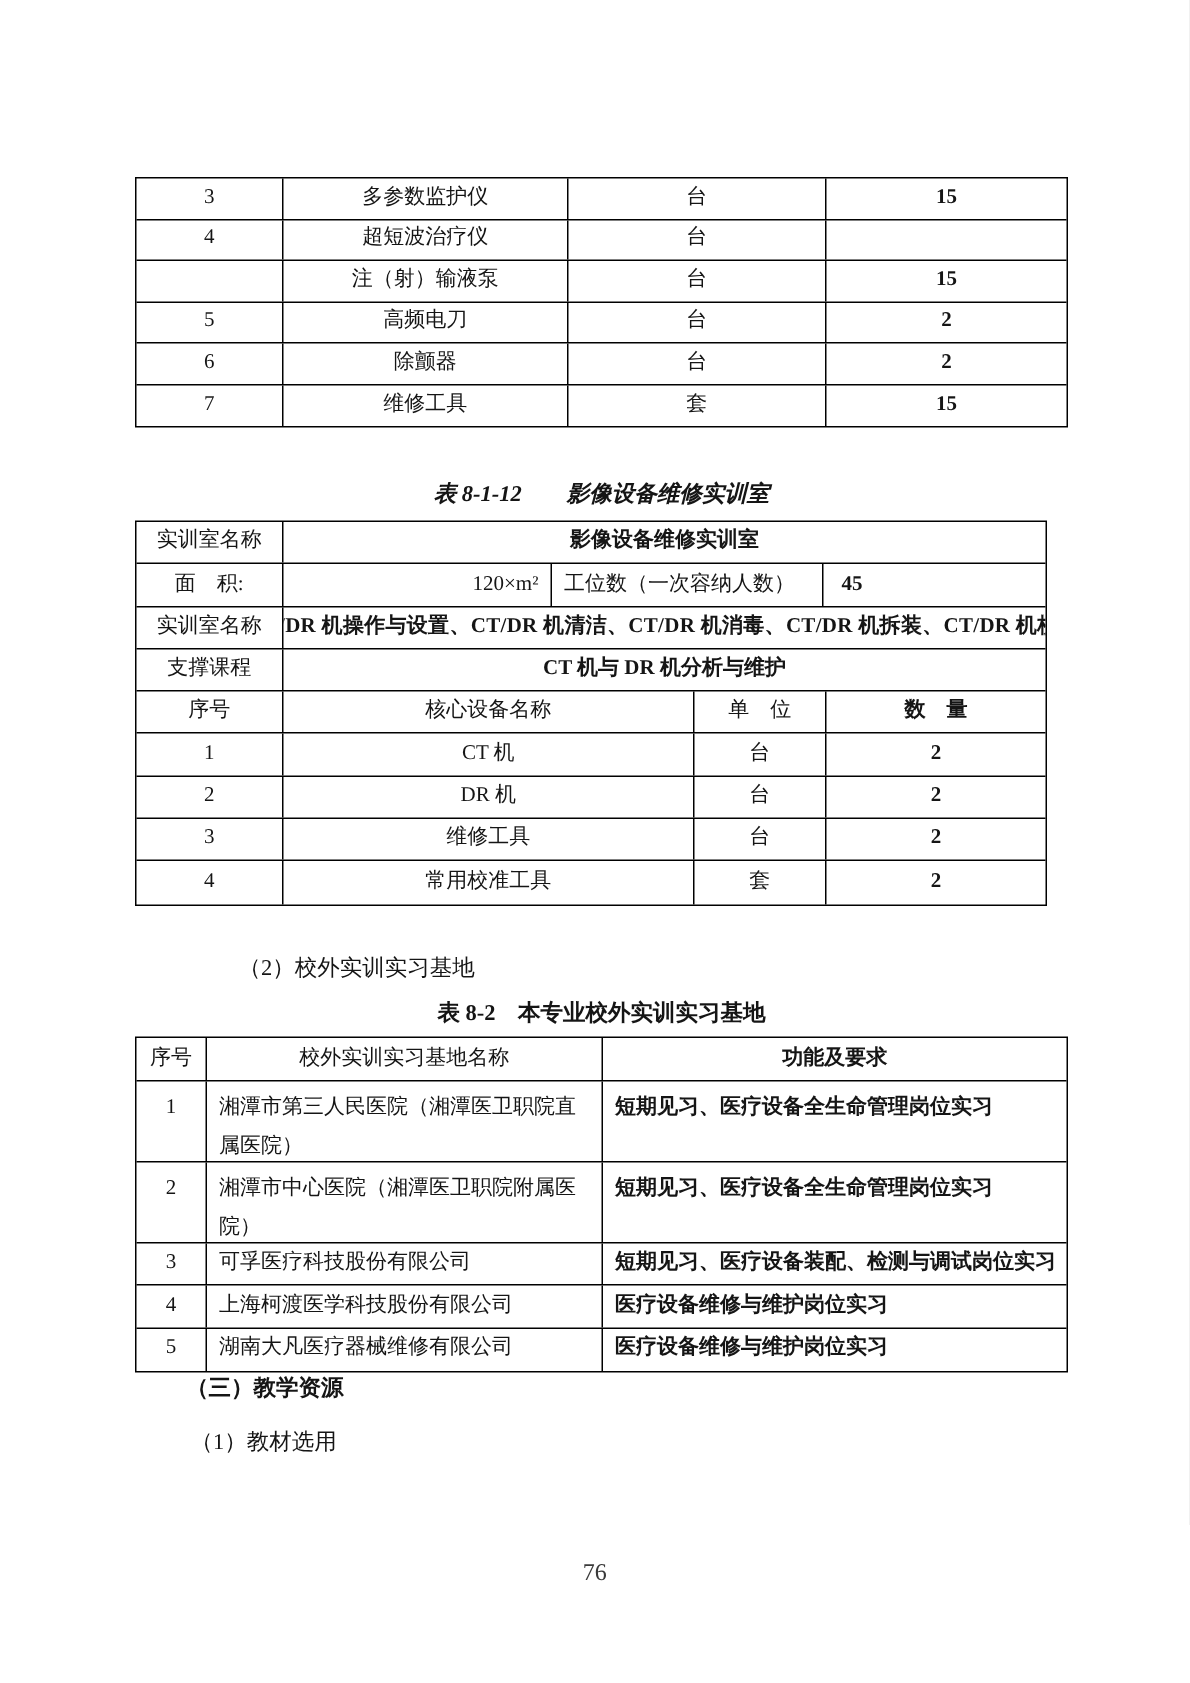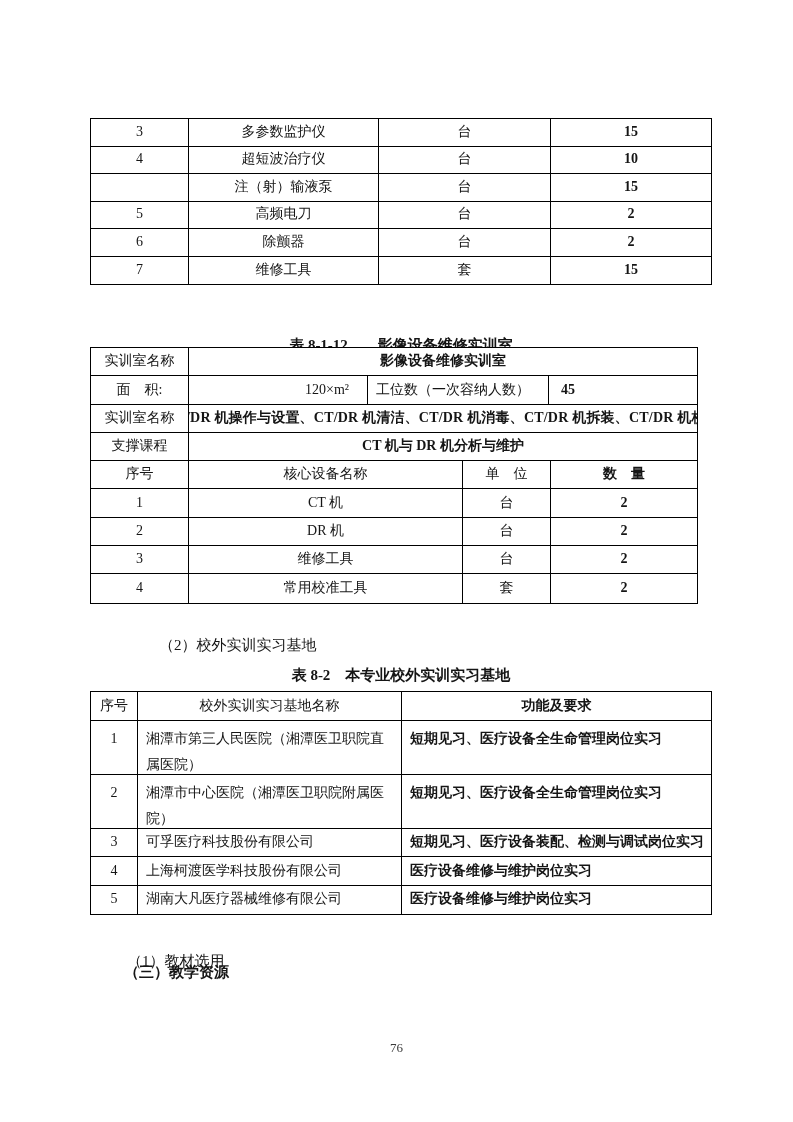--- a/index.html
+++ b/index.html
@@ -26,21 +26,21 @@
     display: flex;
     align-items: center;
     justify-content: center;
     border-right: 1px solid #000;
     font-size: 14px;
     line-height: 1.2;
     overflow: hidden;
     white-space: nowrap;
   }
   .dcell.last { border-right: none; flex: 1; font-weight: bold; }
-  .right { justify-content: flex-end; padding-right: 18px; }
+  .right { justify-content: flex-end; padding-right: 8px; }
 
   
   .t1 { left: 90px; top: 118px; width: 622px; }
   .t1 .drow { height: 27.5px; }
   .t1 .c1 { width: 98px; }
   .t1 .c2 { width: 190px; }
   .t1 .c3 { width: 172px; }
 
   
   .t2 { left: 90px; top: 347px; width: 608px; }
@@ -72,56 +72,55 @@
   .t3 .tall .c2 { white-space: normal; }
   .t3 .tall .c1 { justify-content: center; }
 
   .tbl-title {
     position: absolute;
     left: 90px; width: 622px;
     text-align: center;
     font-weight: bold;
     font-size: 15px;
   }
-  .title-1 { top: 336px; }
+  .title-1 { top: 320px; font-style: italic; }
   .title-2 { top: 666px; }
 
   .heading {
     position: absolute;
     font-size: 15px;
   }
   .h-offcampus { left: 159px; top: 636px; text-align: right; }
-  .h-resources { left: 124px; top: 963px; font-weight: bold; }
+  .h-resources { left: 124px; top: 916px; font-weight: bold; }
   .h-textbook  { left: 127px; top: 952px; }
 
   .page-number {
     position: absolute;
     left: 0; top: 1040px; width: 100%;
     text-align: center;
-    font-size: 13px;
+    font-size: 16px;
     color: #3a3a3a;
   }
 </style>
 </head>
 <body>
 
 <div class="page">
 
   <div class="dtable t1">
     <div class="drow">
       <div class="dcell c1">3</div>
       <div class="dcell c2">多参数监护仪</div>
       <div class="dcell c3">台</div>
       <div class="dcell last">15</div>
     </div>
     <div class="drow">
       <div class="dcell c1">4</div>
       <div class="dcell c2">超短波治疗仪</div>
       <div class="dcell c3">台</div>
-      <div class="dcell last">10</div>
     </div>
     <div class="drow">
       <div class="dcell c1"></div>
       <div class="dcell c2">注（射）输液泵</div>
       <div class="dcell c3">台</div>
       <div class="dcell last">15</div>
     </div>
     <div class="drow">
       <div class="dcell c1">5</div>
       <div class="dcell c2">高频电刀</div>

